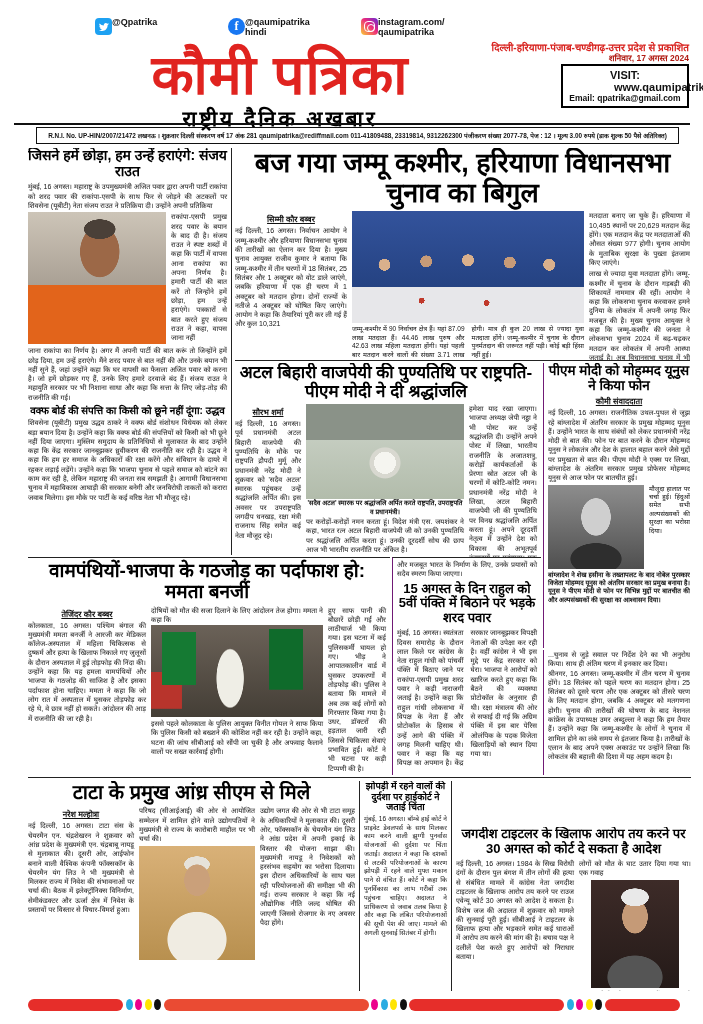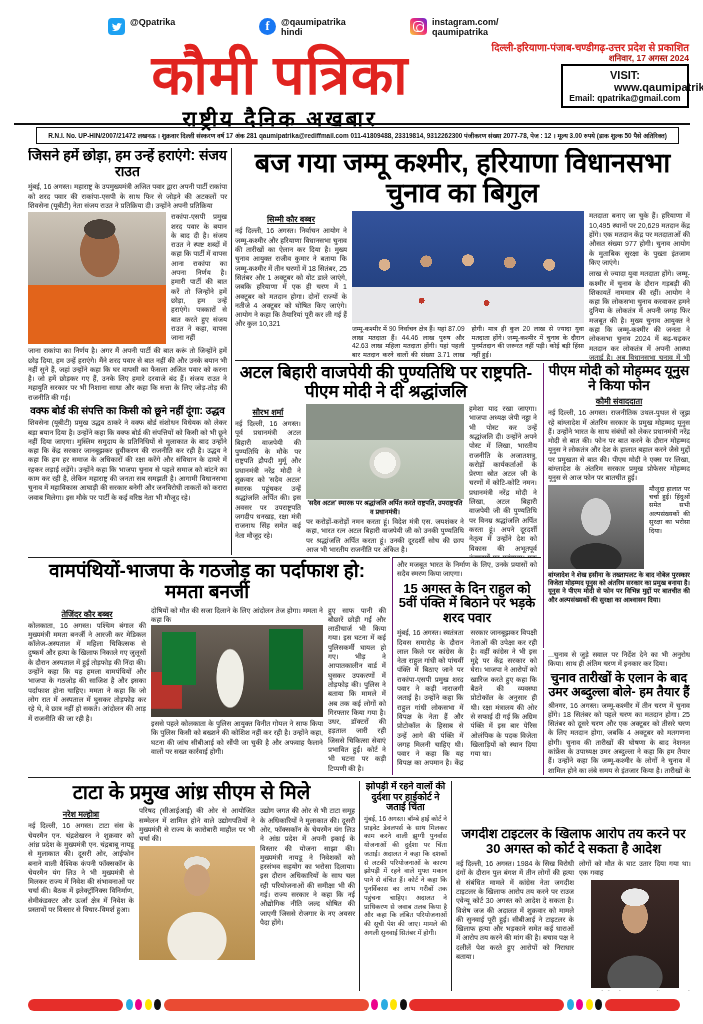--- a/index.html
+++ b/index.html
@@ -3,21 +3,21 @@
 <meta charset="utf-8">
 <style>
   * { margin:0; padding:0; box-sizing:border-box; }
   html,body { background:#ffffff; }
   .page {
     position:relative; width:703px; height:1024px; background:#fff;
     font-family:"Liberation Sans", sans-serif; color:#111; overflow:hidden;
   }
   
   .social-row { position:absolute; left:95px; top:18px; width:430px; display:flex; gap:34px; }
-  .social-item { display:flex; gap:5px; align-items:flex-start;margin-left:13px; }
+  .social-item { display:flex; align-items:flex-start; }
   .s-icon { width:17px; height:17px; border-radius:4px; flex:0 0 auto; display:flex; align-items:center; justify-content:center; }
   .s-icon.tw { background:#1da1f2; }
   .s-icon.fb { background:#1877f2; border-radius:50%; color:#fff; font-weight:bold; font-size:12px; font-family:"Liberation Serif",serif; }
   .s-icon.ig { background:linear-gradient(45deg,#f9ce34,#ee2a7b 55%,#6228d7); position:relative; }
   .s-icon.ig::before { content:""; position:absolute; inset:3px; border:1.5px solid #fff; border-radius:4px; }
   .s-icon.ig::after { content:""; position:absolute; left:5.5px; top:5.5px; width:6px; height:6px; border:1.5px solid #fff; border-radius:50%; }
   .s-handle { font-size:9px; font-weight:bold; line-height:1.1; width:82px; }
   
   .pub-line { position:absolute; right:14px; top:40px; font-size:10px; font-weight:bold; color:#d8231f; }
   .date-line { position:absolute; right:14px; top:52px; font-size:8.5px; font-weight:bold; color:#b01a12; }
@@ -194,21 +194,20 @@
       <div class="body">नई दिल्ली, 16 अगस्त। राजनीतिक उथल-पुथल से जूझ रहे बांग्लादेश में अंतरिम सरकार के प्रमुख मोहम्मद यूनुस हैं। उन्होंने भारत के साथ संबंधों को लेकर प्रधानमंत्री नरेंद्र मोदी से बात की। फोन पर बात करने के दौरान मोहम्मद यूनुस ने लोकतंत्र और देश के हालात बहाल करने जैसे मुद्दों पर प्रमुखता से बात की। पीएम मोदी ने एक्स पर लिखा, बांग्लादेश के अंतरिम सरकार प्रमुख प्रोफेसर मोहम्मद यूनुस से आज फोन पर बातचीत हुई।</div>
       <div class="row" style="margin-top:2px;">
         <div class="photo ph-yunus"></div>
         <div class="cap" style="flex:1;">मौजूदा हालात पर चर्चा हुई। हिंदुओं समेत सभी अल्पसंख्यकों की सुरक्षा का भरोसा दिया।</div>
       </div>
       <div class="cap cap-b" style="margin-top:2px;">बांग्लादेश ने शेख हसीना के तख्तापलट के बाद नोबेल पुरस्कार विजेता मोहम्मद यूनुस को अंतरिम सरकार का प्रमुख बनाया है। यूनुस ने पीएम मोदी से फोन पर विभिन्न मुद्दों पर बातचीत की और अल्पसंख्यकों की सुरक्षा का आश्वासन दिया।</div>
     </div>
 
     <div class="blk b-l" style="left:515px; top:502px; width:147px; height:125px; padding-left:4px;">
       <div class="body">...चुनाव से जुड़े सवाल पर निर्देश देने का भी अनुरोध किया। साथ ही अंतिम चरण में इनकार कर दिया।</div>
-      <div class="hl" style="font-size:12.5px; margin:2px 0;">चुनाव तारीखों के एलान के बाद उमर अब्दुल्ला बोले- हम तैयार हैं</div>
       <div class="body">श्रीनगर, 16 अगस्त। जम्मू-कश्मीर में तीन चरण में चुनाव होंगे। 18 सितंबर को पहले चरण का मतदान होगा। 25 सितंबर को दूसरे चरण और एक अक्टूबर को तीसरे चरण के लिए मतदान होगा, जबकि 4 अक्टूबर को मतगणना होगी। चुनाव की तारीखों की घोषणा के बाद नेशनल कांफ्रेंस के उपाध्यक्ष उमर अब्दुल्ला ने कहा कि हम तैयार हैं। उन्होंने कहा कि जम्मू-कश्मीर के लोगों ने चुनाव में शामिल होने का लंबे समय से इंतजार किया है। तारीखों के एलान के बाद अपने एक्स अकाउंट पर उन्होंने लिखा कि लोकतंत्र की बहाली की दिशा में यह अहम कदम है।</div>
     </div>
 
     <div class="blk b-t" style="left:0; top:409px; width:362px; height:218px; padding-top:2px; padding-right:4px;">
       <div class="hl" style="font-size:19px;">वामपंथियों-भाजपा के गठजोड़ का पर्दाफाश हो: ममता बनर्जी</div>
       <div class="row" style="margin-top:3px;">
         <div style="width:118px; flex:0 0 auto;">
           <div class="byline">तेजिंदर कौर बब्बर</div>
           <div class="body">कोलकाता, 16 अगस्त। पश्चिम बंगाल की मुख्यमंत्री ममता बनर्जी ने आरजी कर मेडिकल कॉलेज-अस्पताल में महिला चिकित्सक से दुष्कर्म और हत्या के खिलाफ निकाले गए जुलूसों के दौरान अस्पताल में हुई तोड़फोड़ की निंदा की। उन्होंने कहा कि यह हमला वामपंथियों और भाजपा के गठजोड़ की साजिश है और इसका पर्दाफाश होना चाहिए। ममता ने कहा कि जो लोग रात में अस्पताल में घुसकर तोड़फोड़ कर रहे थे, वे छात्र नहीं हो सकते। आंदोलन की आड़ में राजनीति की जा रही है।</div>
         </div>

